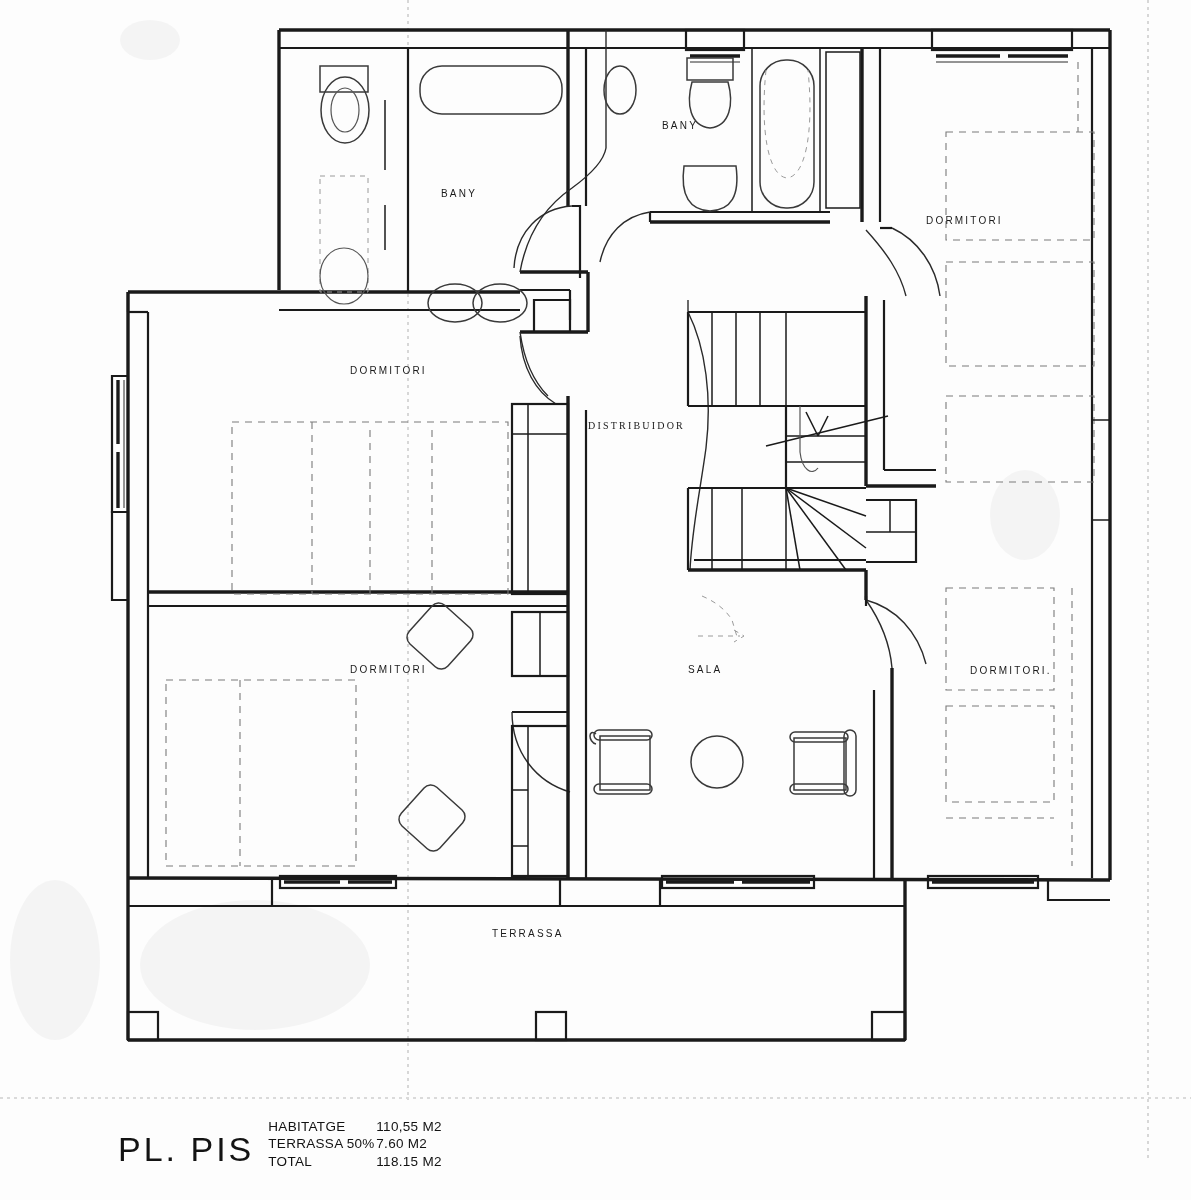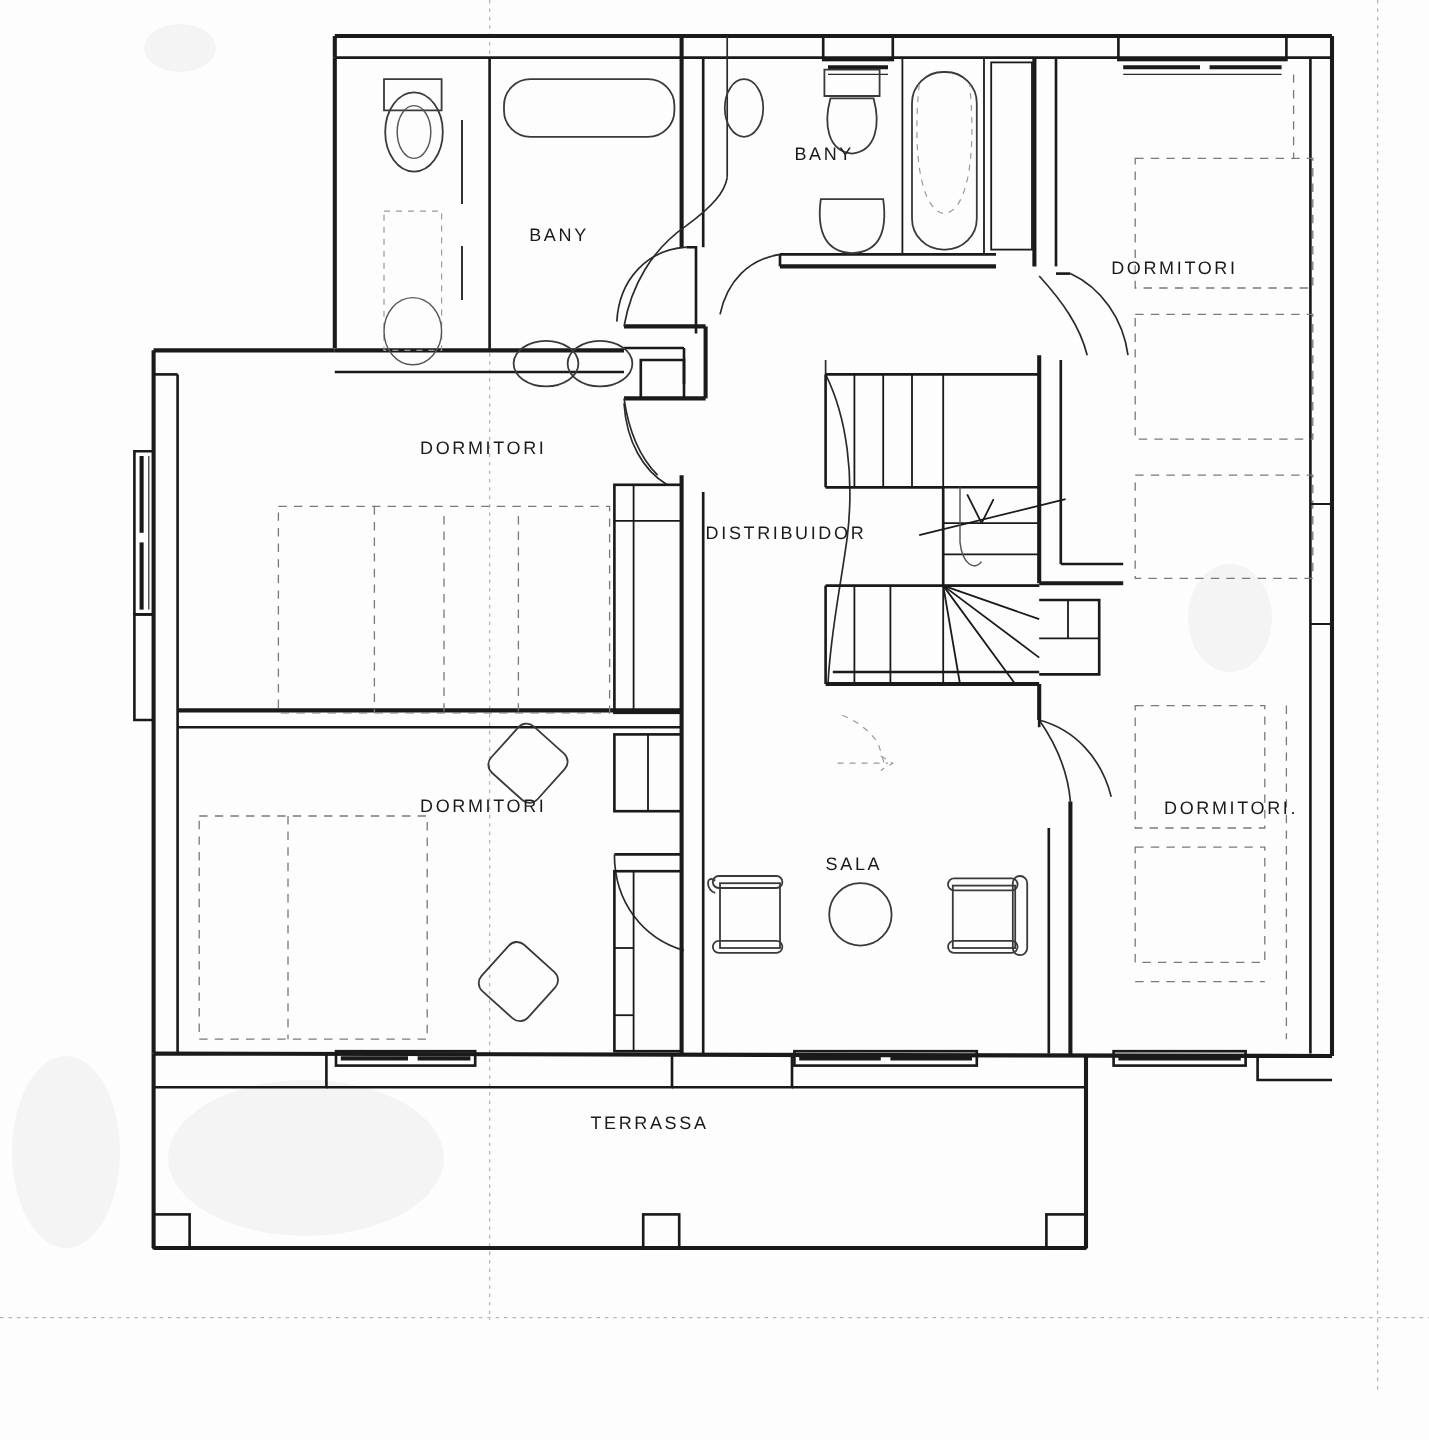--- a/index.html
+++ b/index.html
@@ -20,21 +20,21 @@
   #plan-svg {
     position: absolute;
     left: 0;
     top: 0;
     width: 1191px;
     height: 1200px;
   }
   .room-label {
     position: absolute;
     font-family: "Liberation Sans", sans-serif;
-    font-size: 15px;
+    font-size: 10px;
     letter-spacing: 2.2px;
     color: #1a1a1a;
     white-space: nowrap;
     font-weight: 400;
   }
   #title-block {
     position: absolute;
     left: 118px;
     top: 1118px;
     display: flex;
@@ -386,24 +386,41 @@
   </svg>
 
   <div class="room-label" style="left:441px; top:188px;">BANY</div>
 
   <div class="room-label" style="left:662px; top:120px;">BANY</div>
 
   <div class="room-label" style="left:926px; top:215px;">DORMITORI</div>
 
   <div class="room-label" style="left:350px; top:365px;">DORMITORI</div>
 
-  <div class="room-label" style="left:588px; top:436px;">DISTRIBUIDOR</div>
+  <div class="room-label" style="left:588px; top:420px;font-family:Liberation Serif, serif;">DISTRIBUIDOR</div>
 
   <div class="room-label" style="left:350px; top:664px;">DORMITORI</div>
 
-  <div class="room-label" style="left:688px; top:664px;margin-top:48px;">SALA</div>
+  <div class="room-label" style="left:688px; top:664px;">SALA</div>
 
   <div class="room-label" style="left:922px; top:665px;margin-left:48px;">DORMITORI.</div>
 
   <div class="room-label" style="left:492px; top:928px;">TERRASSA</div>
 
+  <div id="title-block">
+    <div id="plan-title">PL. PIS</div>
+    <div id="areas-table">
+      <div class="area-row">
+        <span class="area-name">HABITATGE</span>
+        <span class="area-value">110,55 M2</span>
+      </div>
+      <div class="area-row">
+        <span class="area-name">TERRASSA 50%</span>
+        <span class="area-value">7.60 M2</span>
+      </div>
+      <div class="area-row">
+        <span class="area-name">TOTAL</span>
+        <span class="area-value">118.15 M2</span>
+      </div>
+    </div>
+  </div>
 
 </div>
 
 </body></html>

